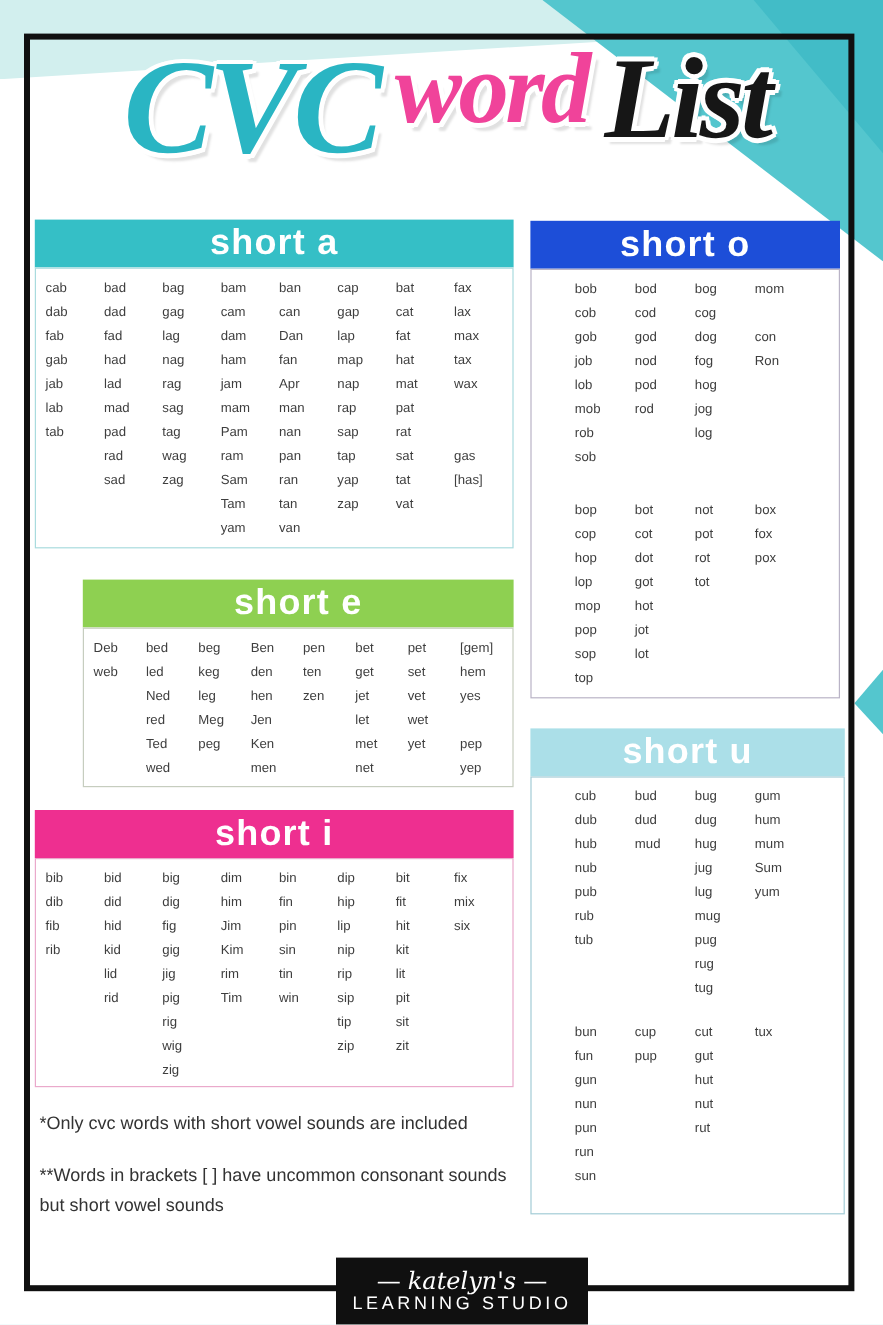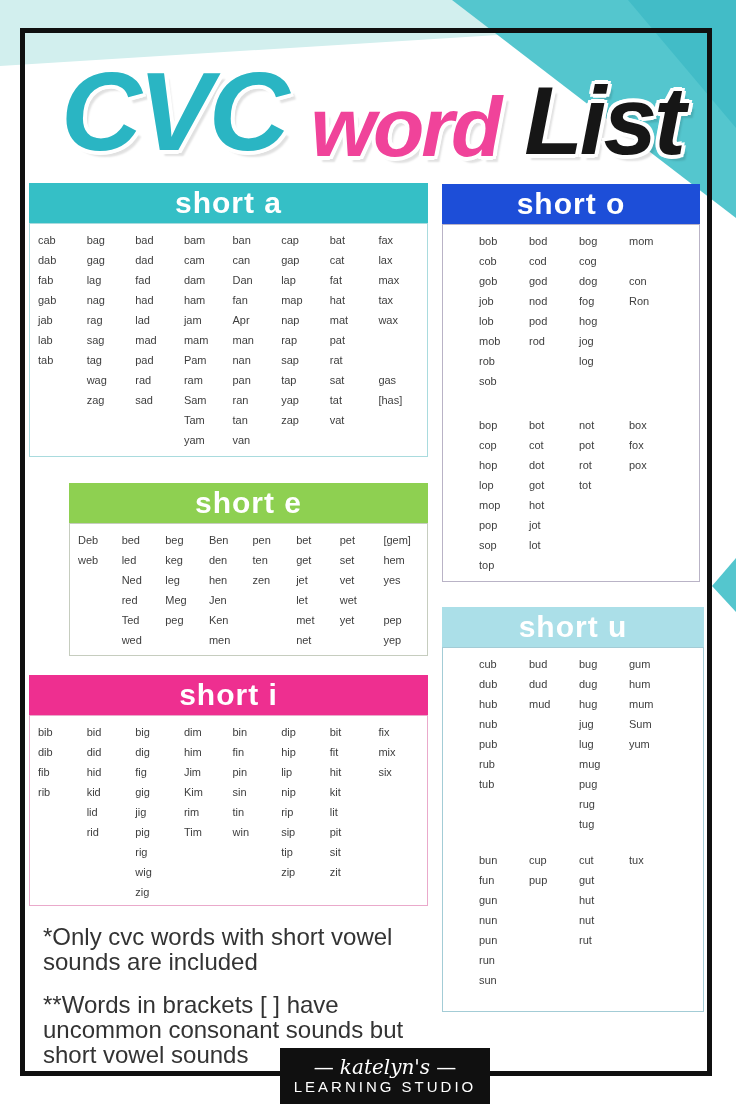--- a/index.html
+++ b/index.html
@@ -15,22 +15,22 @@
   .deco-nib{background:#54c6ce; clip-path:polygon(736px 558px,736px 612px,712px 586px);}
 
   .frame{
     position:absolute; left:20px; top:28px; width:692px; height:1048px;
     border:5px solid #101010; box-sizing:border-box; background:transparent; z-index:3;
   }
 
   
   .title{
     position:absolute; left:42px; top:26px; width:660px; height:150px;
-    display:flex; align-items:flex-end; justify-content:center; gap:25px; z-index:4;
-    font-family:Liberation Sans, sans-serif; font-style:italic; font-weight:bold;
+    display:flex; align-items:flex-start; justify-content:center; gap:14px; z-index:4;
+    font-family:Liberation Serif, serif; font-style:italic; font-weight:bold;
     white-space:nowrap;
   }
   .title span{
     text-shadow:-3px -3px 0 #fff,3px -3px 0 #fff,-3px 3px 0 #fff,3px 3px 0 #fff,
                  0 -4px 0 #fff,0 4px 0 #fff,-4px 0 0 #fff,4px 0 0 #fff, 5px 6px 2px rgba(0,0,0,.12);
   }
   .t-cvc{font-size:112px; color:#2ab5c3; letter-spacing:-4px;}
   .t-word{font-size:84px; color:#f0439a; letter-spacing:-3px;}
   .t-list{font-size:96px; color:#161616; letter-spacing:-3px;}
 
@@ -59,21 +59,21 @@
   .sec-o{left:442px; top:184px; width:258px;}
   .sec-o .body{height:358px; padding-left:36px;}
   .sec-o .col,.sec-u .col{width:50px;}
   .sec-o .blk + .blk{margin-top:24px;}
   .sec-u{left:442px; top:607px; width:262px;}
   .sec-u .body{height:365px; padding-left:36px;}
   .sec-u .blk + .blk{margin-top:16px;}
 
   
   .notes{position:absolute; left:33px; top:924px; width:400px; z-index:5; color:#333;}
-  .notes p{margin:0 0 18px 10px; font-size:24px; line-height:25px;}
+  .notes p{margin:0 0 18px 0; font-size:15px; line-height:25px;}
 
   
   .logo{
     position:absolute; left:280px; top:1048px; width:210px; height:56px;
     background:#101010; z-index:6; color:#fff; text-align:center;
     display:flex; flex-direction:column; justify-content:center; gap:1px;
   }
   .logo-script{
     font-family:"DejaVu Serif", serif; font-style:italic; font-size:20px; line-height:20px;
   }
@@ -103,38 +103,38 @@
     <span class="hdr" style="background: rgb(53, 191, 198);">short a</span>
     <div class="body" style="border-color: rgb(169, 219, 222);">
         <div class="blk">
           <div class="col">cab
 dab
 fab
 gab
 jab
 lab
 tab</div>
+          <div class="col">bad
+dad
+fad
+had
+lad
+mad
+pad
+rad
+sad</div>
           <div class="col">bag
 gag
 lag
 nag
 rag
 sag
 tag
 wag
 zag</div>
-          <div class="col">bad
-dad
-fad
-had
-lad
-mad
-pad
-rad
-sad</div>
           <div class="col">bam
 cam
 dam
 ham
 jam
 mam
 Pam
 ram
 Sam
 Tam

